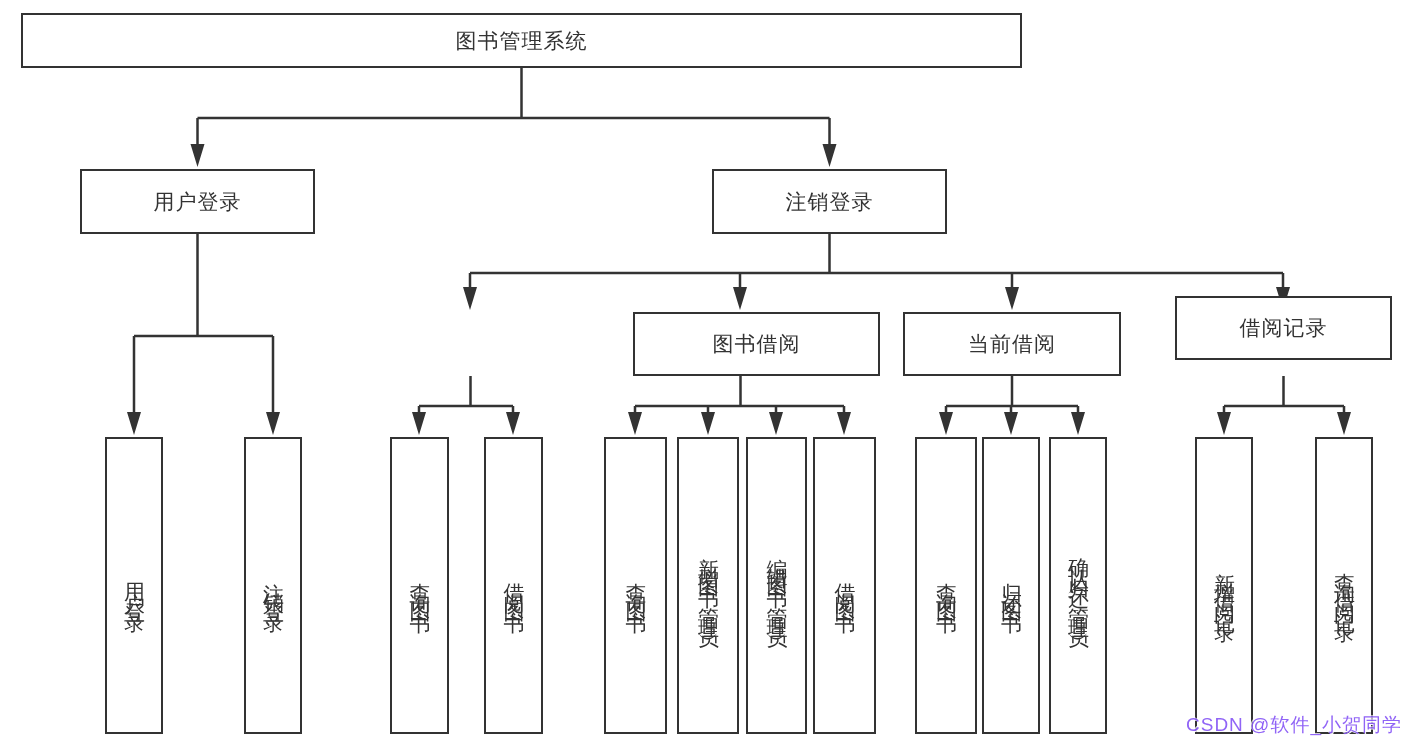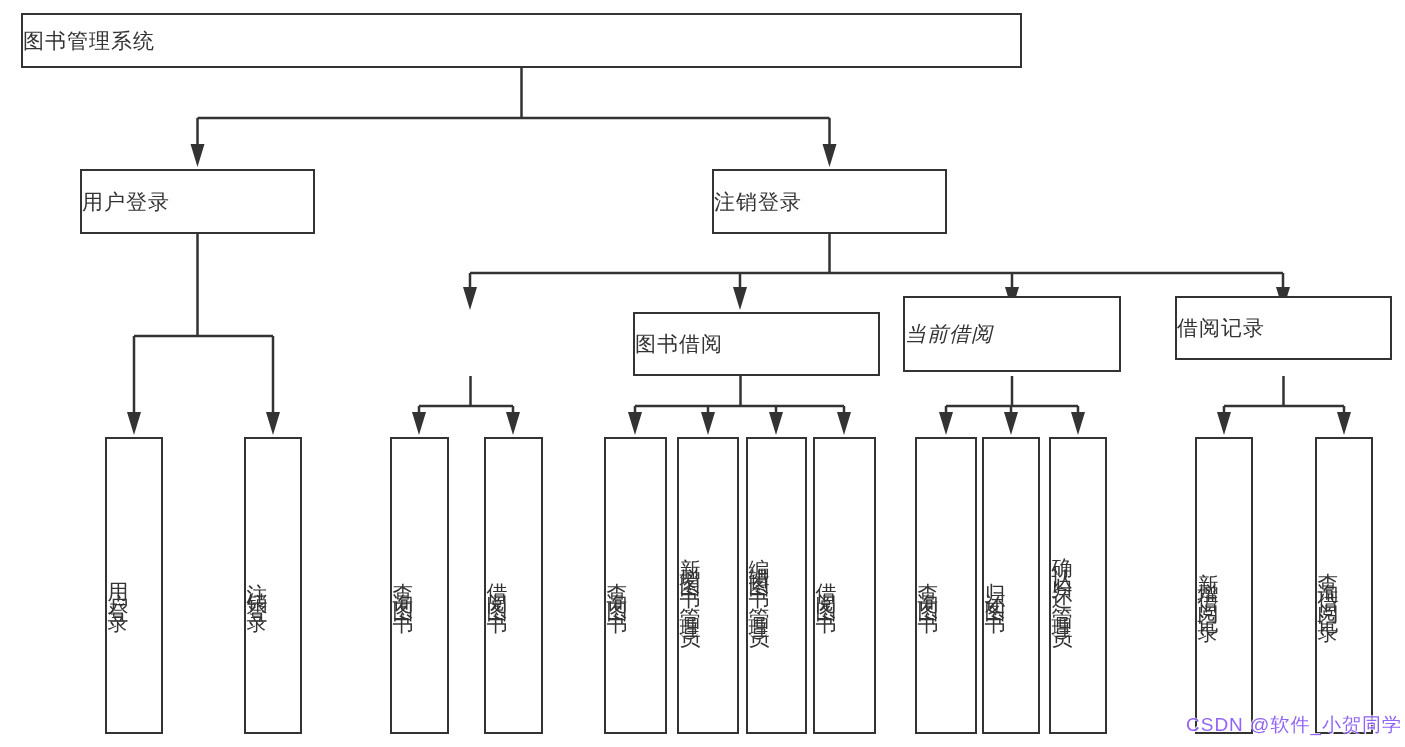--- a/index.html
+++ b/index.html
@@ -3,21 +3,21 @@
 <meta charset="utf-8">
 <style>
   html,body{margin:0;padding:0;background:#fff;}
   .stage{
     position:relative;width:1405px;height:747px;background:#fff;overflow:hidden;
     font-family:"Liberation Serif","DejaVu Serif",serif;color:#333;
   }
   .connector-layer{position:absolute;left:0;top:0;width:1405px;height:747px;pointer-events:none;}
   .node{
     position:absolute;background:#fff;border:2.5px solid #333;box-sizing:border-box;
-    display:flex;align-items:center;z-index:2;
+    display:flex;align-items:center;justify-content:center;z-index:2;
   }
   .hnode .lbl{font-size:21px;letter-spacing:1px;white-space:nowrap;}
   .root .lbl{font-size:21px;}
   .leaf .lbl{
     writing-mode:vertical-rl;text-orientation:mixed;
     font-size:21px;line-height:1;letter-spacing:10px;white-space:nowrap;
   }
   .watermark{
     position:absolute;left:1186px;top:712px;z-index:5;
     font-size:19px;letter-spacing:1px;color:#8b5cf6;opacity:.95;
@@ -54,21 +54,21 @@
   <div class="node hnode" style="left:80px;top:169px;width:235px;height:65px;">
     <span class="lbl">用户登录</span>
   </div>
   <div class="node hnode" style="left:712px;top:169px;width:235px;height:65px;">
     <span class="lbl">注销登录</span>
   </div>
 
   <div class="node hnode" style="left:633px;top:312px;width:247px;height:64px;">
     <span class="lbl">图书借阅</span>
   </div>
-  <div class="node hnode" style="left:903px;top:296px;width:218px;height:76px;font-style:italic;">
+  <div class="node hnode" style="left:903px;top:312px;width:218px;height:64px;">
     <span class="lbl">当前借阅</span>
   </div>
   <div class="node hnode" style="left:1175px;top:296px;width:217px;height:64px;">
     <span class="lbl">借阅记录</span>
   </div>
 
   <div class="node leaf" style="left:105px;top:437px;width:58px;height:297px;">
     <span class="lbl">用户登录</span>
   </div>
   <div class="node leaf" style="left:244px;top:437px;width:58px;height:297px;">

